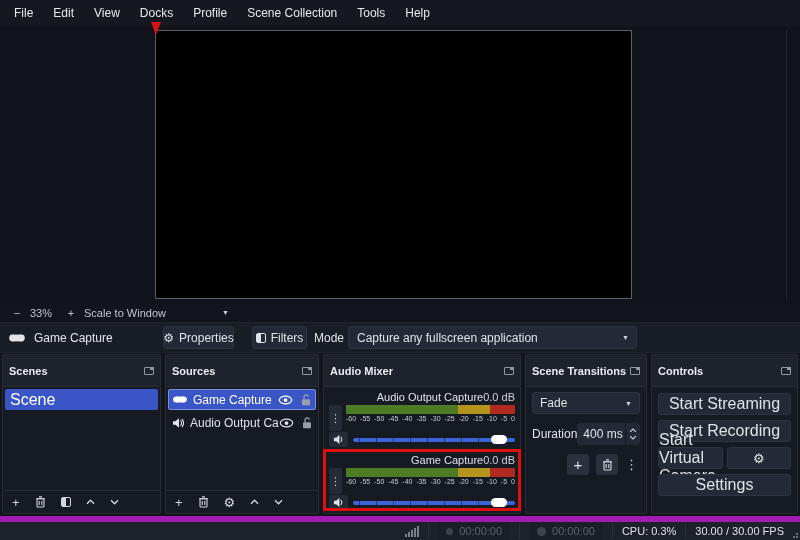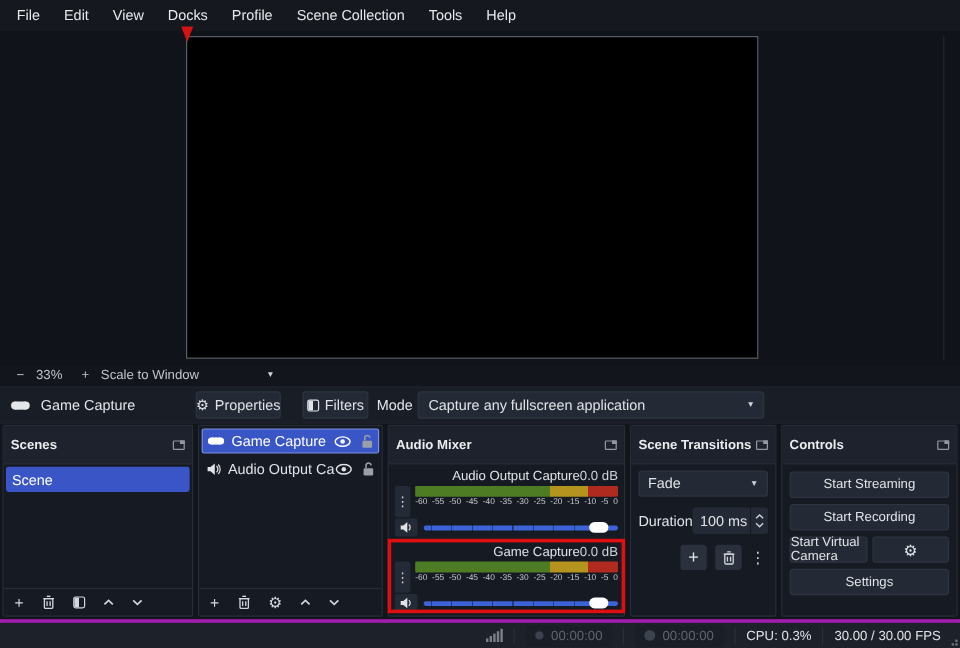--- a/index.html
+++ b/index.html
@@ -49,21 +49,21 @@
     padding:0 6px;font-size:11px;font-weight:bold;color:#eaecef;border-bottom:1px solid #272c36;flex:none}
   .dock-icon{width:10px;height:8px;border:1px solid #9298a2;border-radius:1px;position:relative}
   .dock-icon::after{content:'';position:absolute;right:-1px;top:-1px;width:4px;height:3px;background:#9298a2}
   .panel-body{flex:1;position:relative;overflow:visible}
   .panel-toolbar{height:23px;border-top:1px solid #272c36;display:flex;align-items:center;gap:15px;
     padding:0 9px;color:#d3d6dc;flex:none;font-size:13px}
   .ptb{display:flex;align-items:center;justify-content:center}
 
   
   .scene-item{margin:2px;height:21px;background:#3a56c6;border-radius:2px;display:flex;align-items:center;
-    padding:0 5px;font-size:12px;color:#fff}
+    padding:0 5px;font-size:16px;color:#fff}
   .source-item{margin:2px 2px 0;height:21px;display:flex;align-items:center;padding:0 4px;font-size:12px;color:#e0e2e7}
   .source-item.selected{background:#3a56c6;border:1px solid #7b90e0;border-radius:2px;color:#fff}
   .source-item .nm{flex:1;margin-left:6px;white-space:nowrap;overflow:hidden}
   .mini-ic{display:flex;align-items:center;justify-content:center}
 
   
   .mixer-body{padding:3px 5px 0}
   .mixer{position:relative;margin-bottom:6px}
   .mixer-head{display:flex;justify-content:flex-end;font-size:11px;height:14px;line-height:14px}
   .mixer-db{color:#cfd2d8}
@@ -95,28 +95,28 @@
   .duration-box{margin-left:auto;width:48px;height:22px;background:#242a35;border-radius:3px 0 0 3px;
     font-size:12px;display:flex;align-items:center;padding-left:6px}
   .spin-col{width:15px;height:22px;background:#242a35;border-left:1px solid #161a23;border-radius:0 3px 3px 0;
     display:flex;flex-direction:column;align-items:center;justify-content:center;gap:2px;color:#cfd3d9}
   .trans-toolbar{display:flex;justify-content:flex-end;align-items:center;gap:7px;margin-top:9px;padding-right:2px}
   .sq-btn{width:22px;height:21px;background:#2a303c;border-radius:3px;display:flex;align-items:center;
     justify-content:center;color:#e3e5e9;font-size:15px}
 
   
   .controls-body{padding:6px 6px 0;display:flex;flex-direction:column;gap:5px}
-  .ctl-btn{height:22px;background:#242a35;border:1px solid #2e3440;border-radius:3px;font-size:11px;
+  .ctl-btn{height:22px;background:#242a35;border:1px solid #2e3440;border-radius:3px;font-size:16px;
     display:flex;align-items:center;justify-content:center;color:#e0e2e7;flex:none}
   .vcam-row{display:flex;gap:4px}
   .vcam-row .ctl-btn{flex:1}
   .gear-btn{width:26px;flex:none;font-size:13px}
 
   
-  .statusbar{position:absolute;left:0;right:0;top:516px;height:24px;background:#1d212a;border-top:3px solid #a21caf;
+  .statusbar{position:absolute;left:0;right:0;top:516px;height:24px;background:#1d212a;border-top:6px solid #a21caf;
     display:flex;align-items:center;justify-content:flex-end;font-size:11px;color:#e0e2e7;padding-right:16px}
   .sb-sep{width:1px;height:14px;background:#2a2f39;margin:0 9px}
   .sb-bars{display:flex;align-items:flex-end;gap:1px;height:11px}
   .sb-bars i{display:block;width:2px;background:#7a7f89}
   .sb-timer{display:flex;align-items:center;gap:6px;color:#5e646f;background:#1a1e26;border-radius:3px;padding:3px 8px}
   .dot-sm{width:7px;height:7px;border-radius:50%;background:#3d434e}
   .dot-lg{width:9px;height:9px;border-radius:50%;background:#3d434e}
   .grip{position:absolute;right:2px;bottom:2px;width:8px;height:8px}
   .grip::after{content:'';position:absolute;right:0;bottom:0;width:2px;height:2px;background:#6a6f78;
     box-shadow:-3px 0 0 #6a6f78,0 -3px 0 #6a6f78}
@@ -208,20 +208,24 @@
       </span>
       <span class="ptb">
         <svg width="9" height="6" viewBox="0 0 9 6" fill="none" stroke="#d3d6dc" stroke-width="1.4">
             <path d="M1 1.3 4.5 4.7 8 1.3"></path>
           </svg>
       </span>
     </div>
   </div>
 
   <div class="panel p-sources">
+    <div class="panel-header">
+      <span>Sources</span>
+      <span class="dock-icon"></span>
+    </div>
     <div class="panel-body">
       <div class="source-item selected">
         <span class="mini-ic">
           <svg width="14" height="9" viewBox="0 0 16 10">
               <circle cx="3.6" cy="5" r="3.4" fill="#fff"></circle>
               <circle cx="12.4" cy="5" r="3.4" fill="#fff"></circle>
               <rect x="3.6" y="1.6" width="8.8" height="6.8" fill="#fff"></rect>
             </svg>
         </span>
         <span class="nm">Game Capture</span>
@@ -386,21 +390,21 @@
       <span class="dock-icon"></span>
     </div>
     <div class="panel-body trans-body">
       <div class="select">
         <span>Fade</span>
         <span class="combo-caret">▼</span>
       </div>
       <div class="duration-row">
         <span style="font-size:12px">Duration</span>
         <div class="duration-box">
-          <span>100 ms</span>
+          <span>400 ms</span>
         </div>
         <div class="spin-col">
           <svg width="8" height="5" viewBox="0 0 9 6" fill="none" stroke="#cfd3d9" stroke-width="1.4">
               <path d="M1 4.7 4.5 1.3 8 4.7"></path>
             </svg>
           <svg width="8" height="5" viewBox="0 0 9 6" fill="none" stroke="#cfd3d9" stroke-width="1.4">
               <path d="M1 1.3 4.5 4.7 8 1.3"></path>
             </svg>
         </div>
       </div>

